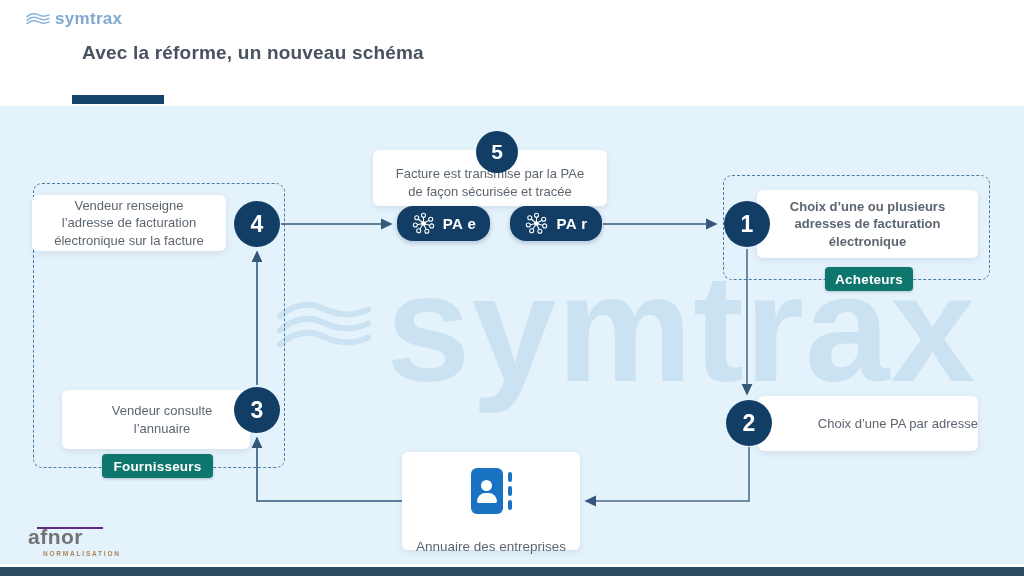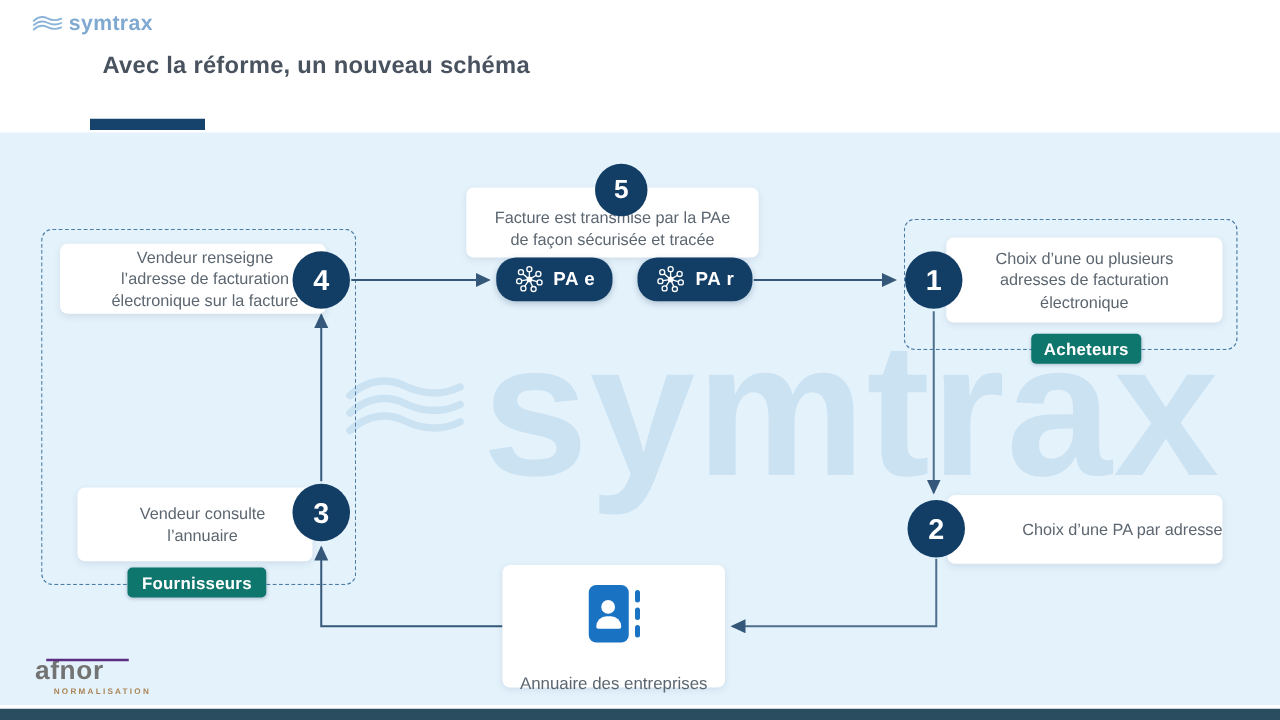--- a/index.html
+++ b/index.html
@@ -32,23 +32,23 @@
 
   
   .arrows{position:absolute;inset:0;z-index:3;pointer-events:none;}
 
   
   .box{position:absolute;background:#ffffff;border-radius:6px;z-index:4;
        box-shadow:0 2px 6px rgba(30,60,95,.10);
        color:#5c6670;font-size:13px;font-weight:500;line-height:1.34;text-align:center;
        display:flex;flex-direction:column;justify-content:center;}
   .box span{display:block;}
-  .box-s4{left:48px;top:195px;width:194px;height:56px;padding-left:19px;}
+  .box-s4{left:32px;top:195px;width:194px;height:56px;}
   .box-s3{left:62px;top:390px;width:176px;height:59px;padding-left:12px;}
-  .box-s1{left:757px;top:190px;width:221px;height:68px;}
+  .box-s1{left:757px;top:190px;width:221px;height:68px;font-weight:bold;}
   .box-s2{left:758px;top:396px;width:220px;height:55px;align-items:flex-end;}
   .box-s5{left:373px;top:150px;width:234px;height:56px;justify-content:flex-end;padding-bottom:6px;box-sizing:border-box;}
 
   
   .num-circle{position:absolute;width:46px;height:46px;border-radius:50%;background:#123e66;
               color:#fff;font-weight:700;font-size:23px;display:flex;align-items:center;justify-content:center;z-index:5;}
   .c1{left:724px;top:201px;}
   .c2{left:726px;top:400px;}
   .c3{left:234px;top:387px;}
   .c4{left:234px;top:201px;}

